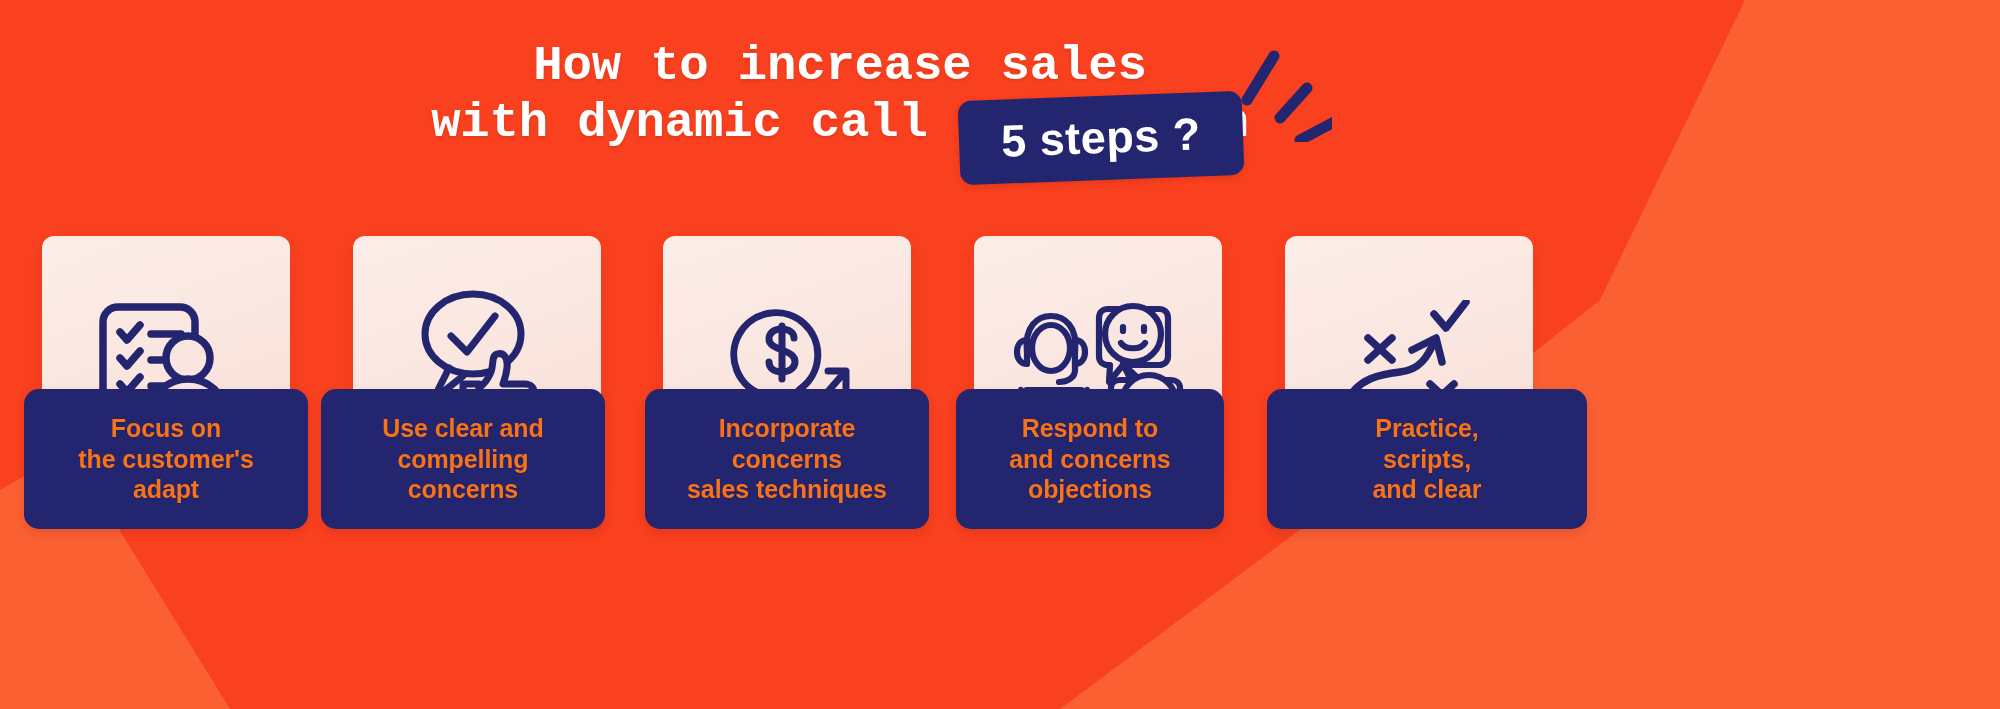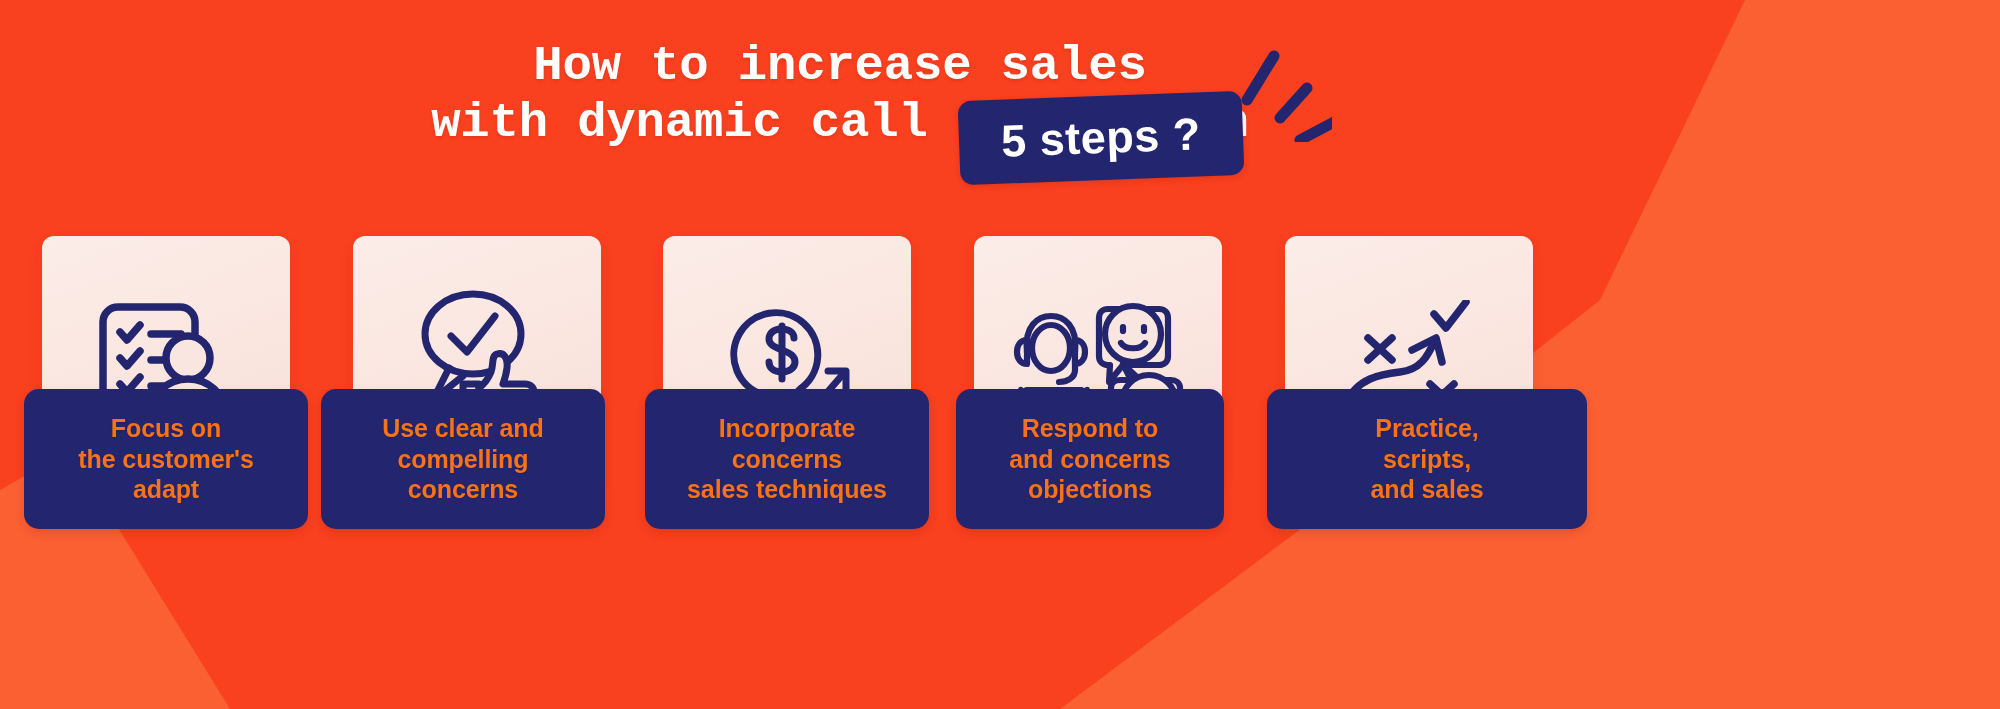--- a/index.html
+++ b/index.html
@@ -332,19 +332,19 @@
 
               <polyline points="100,14 112,28 132,2"></polyline>
             </g>
           </svg>
         </div>
       </div>
       <div class="card-label" style="left:1267px; top:389px; width:320px; height:140px;">
         <div class="card-label-text">
           <span>Practice,</span>
           <span>scripts,</span>
-          <span>and sales</span>
+          <span>and clear</span>
         </div>
       </div>
     </div>
 
   </div>
 </div>
 
 </body></html>

